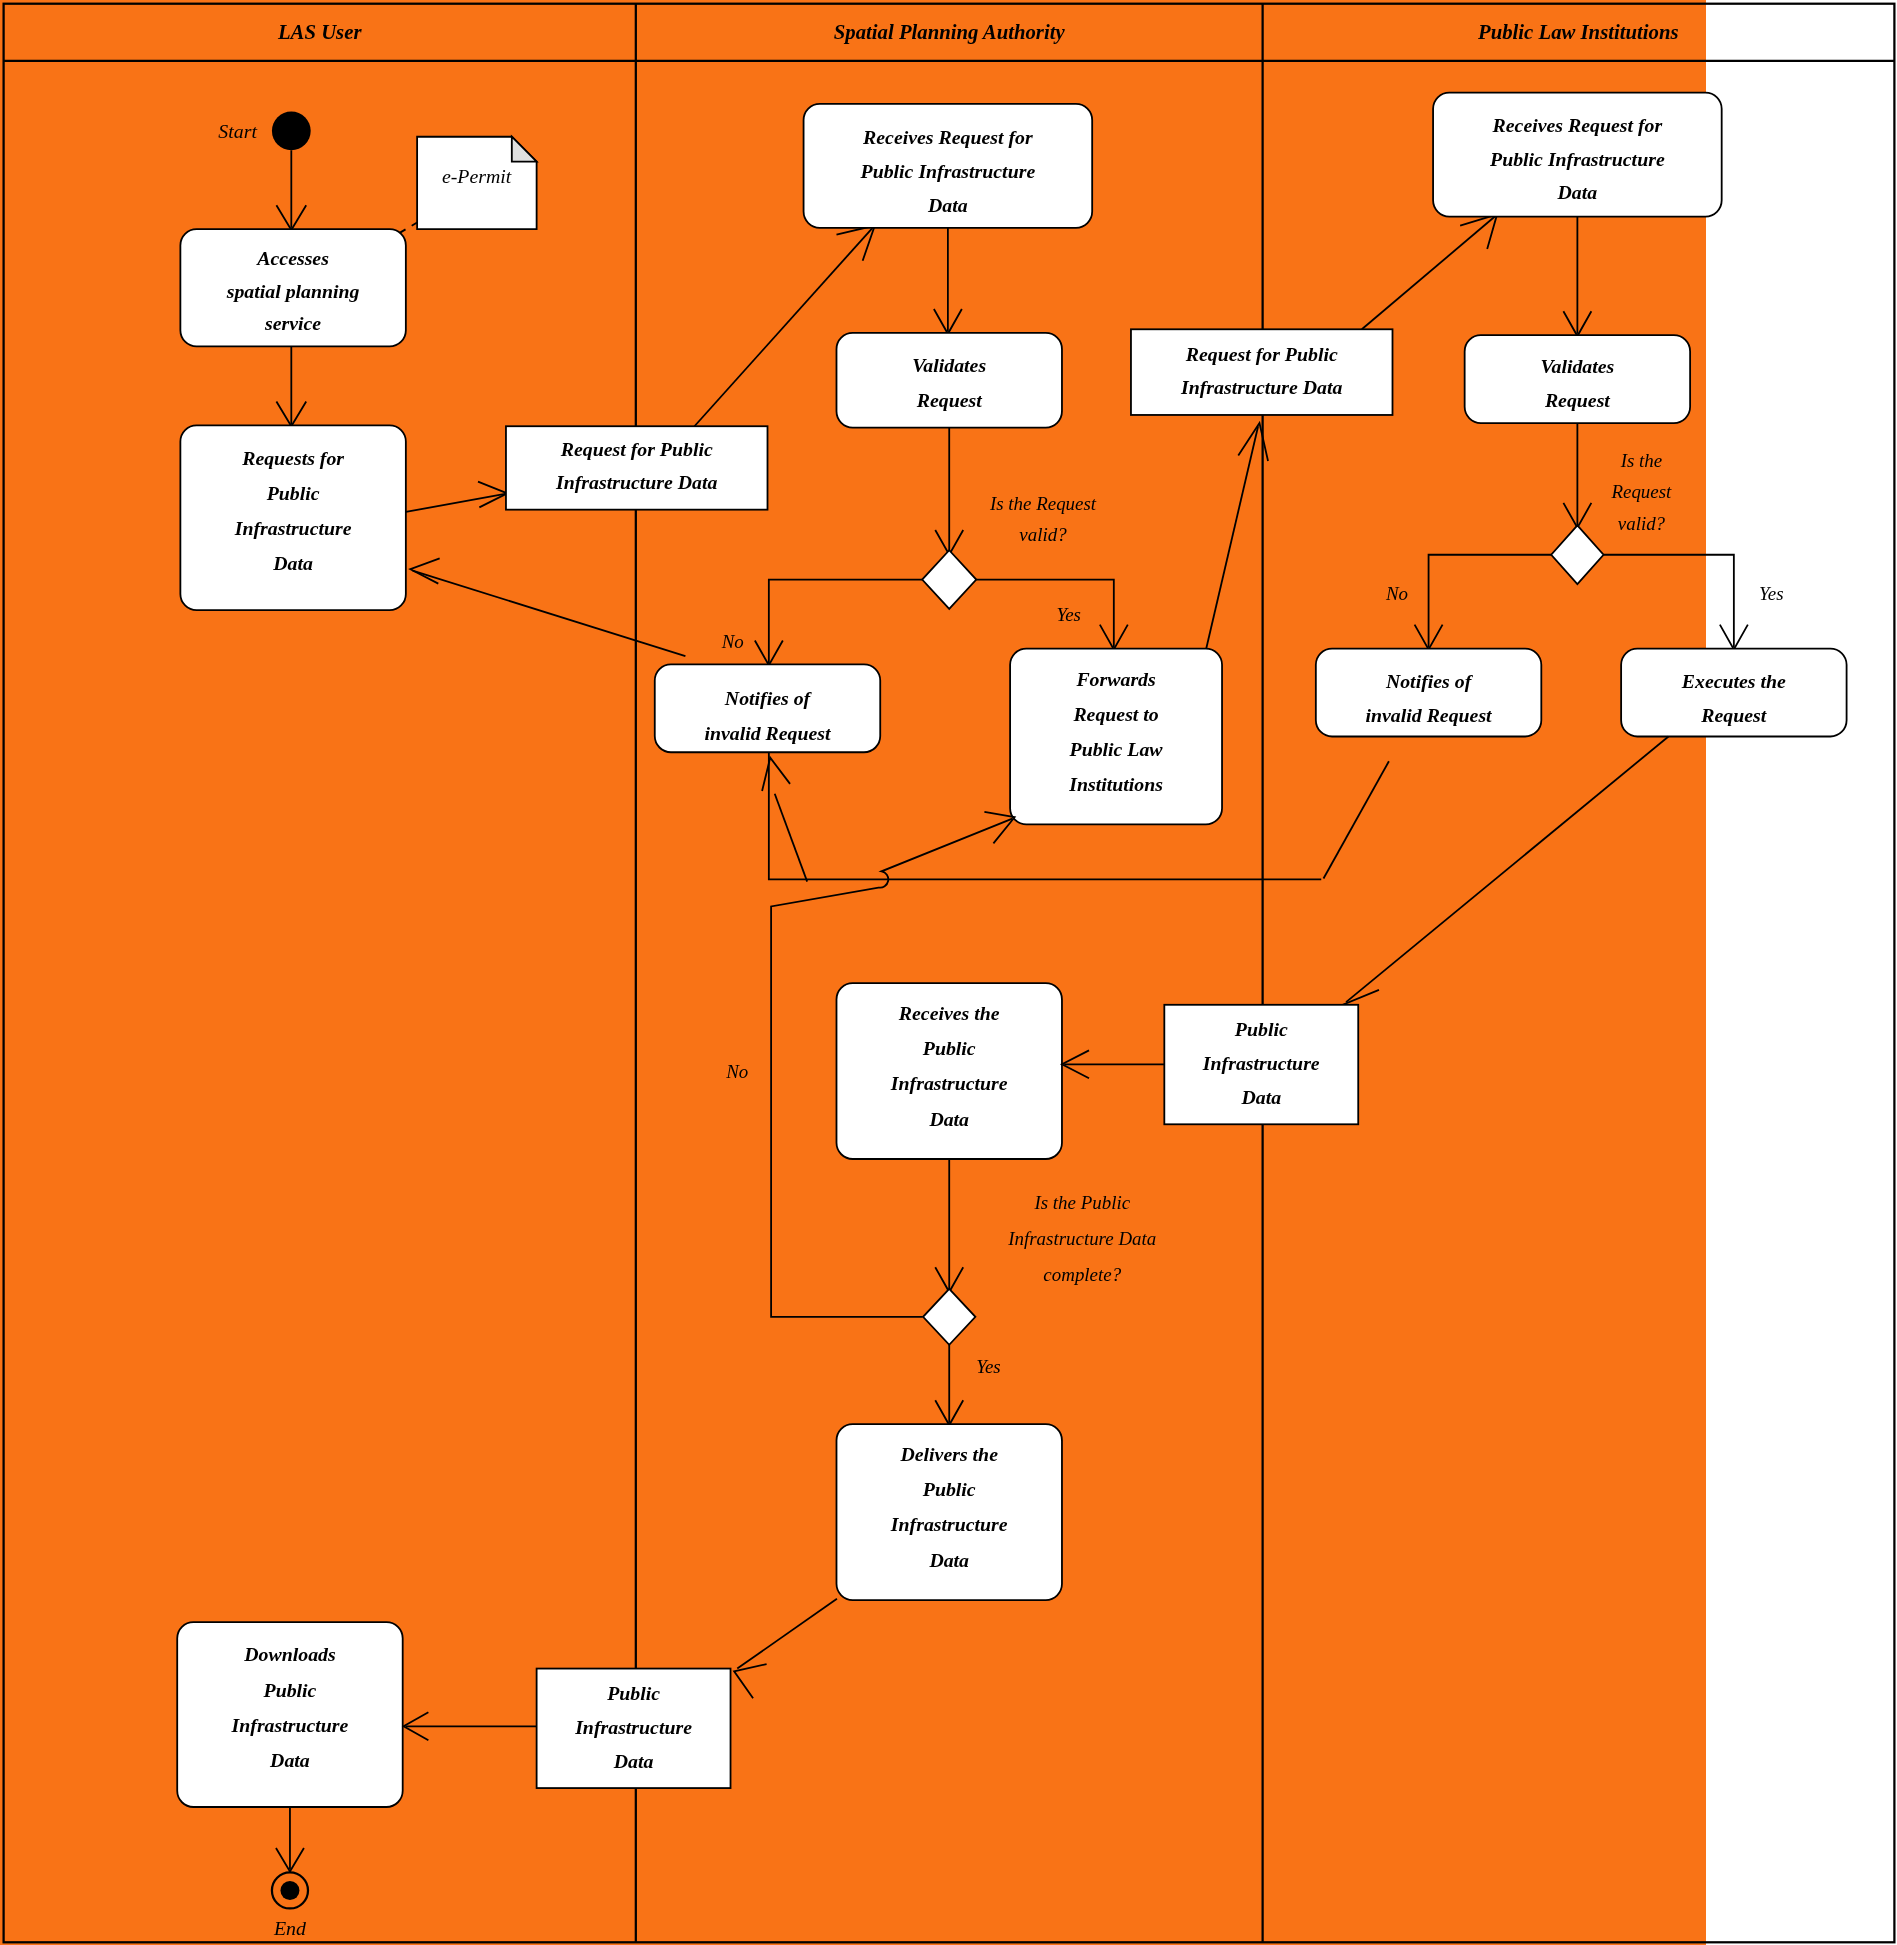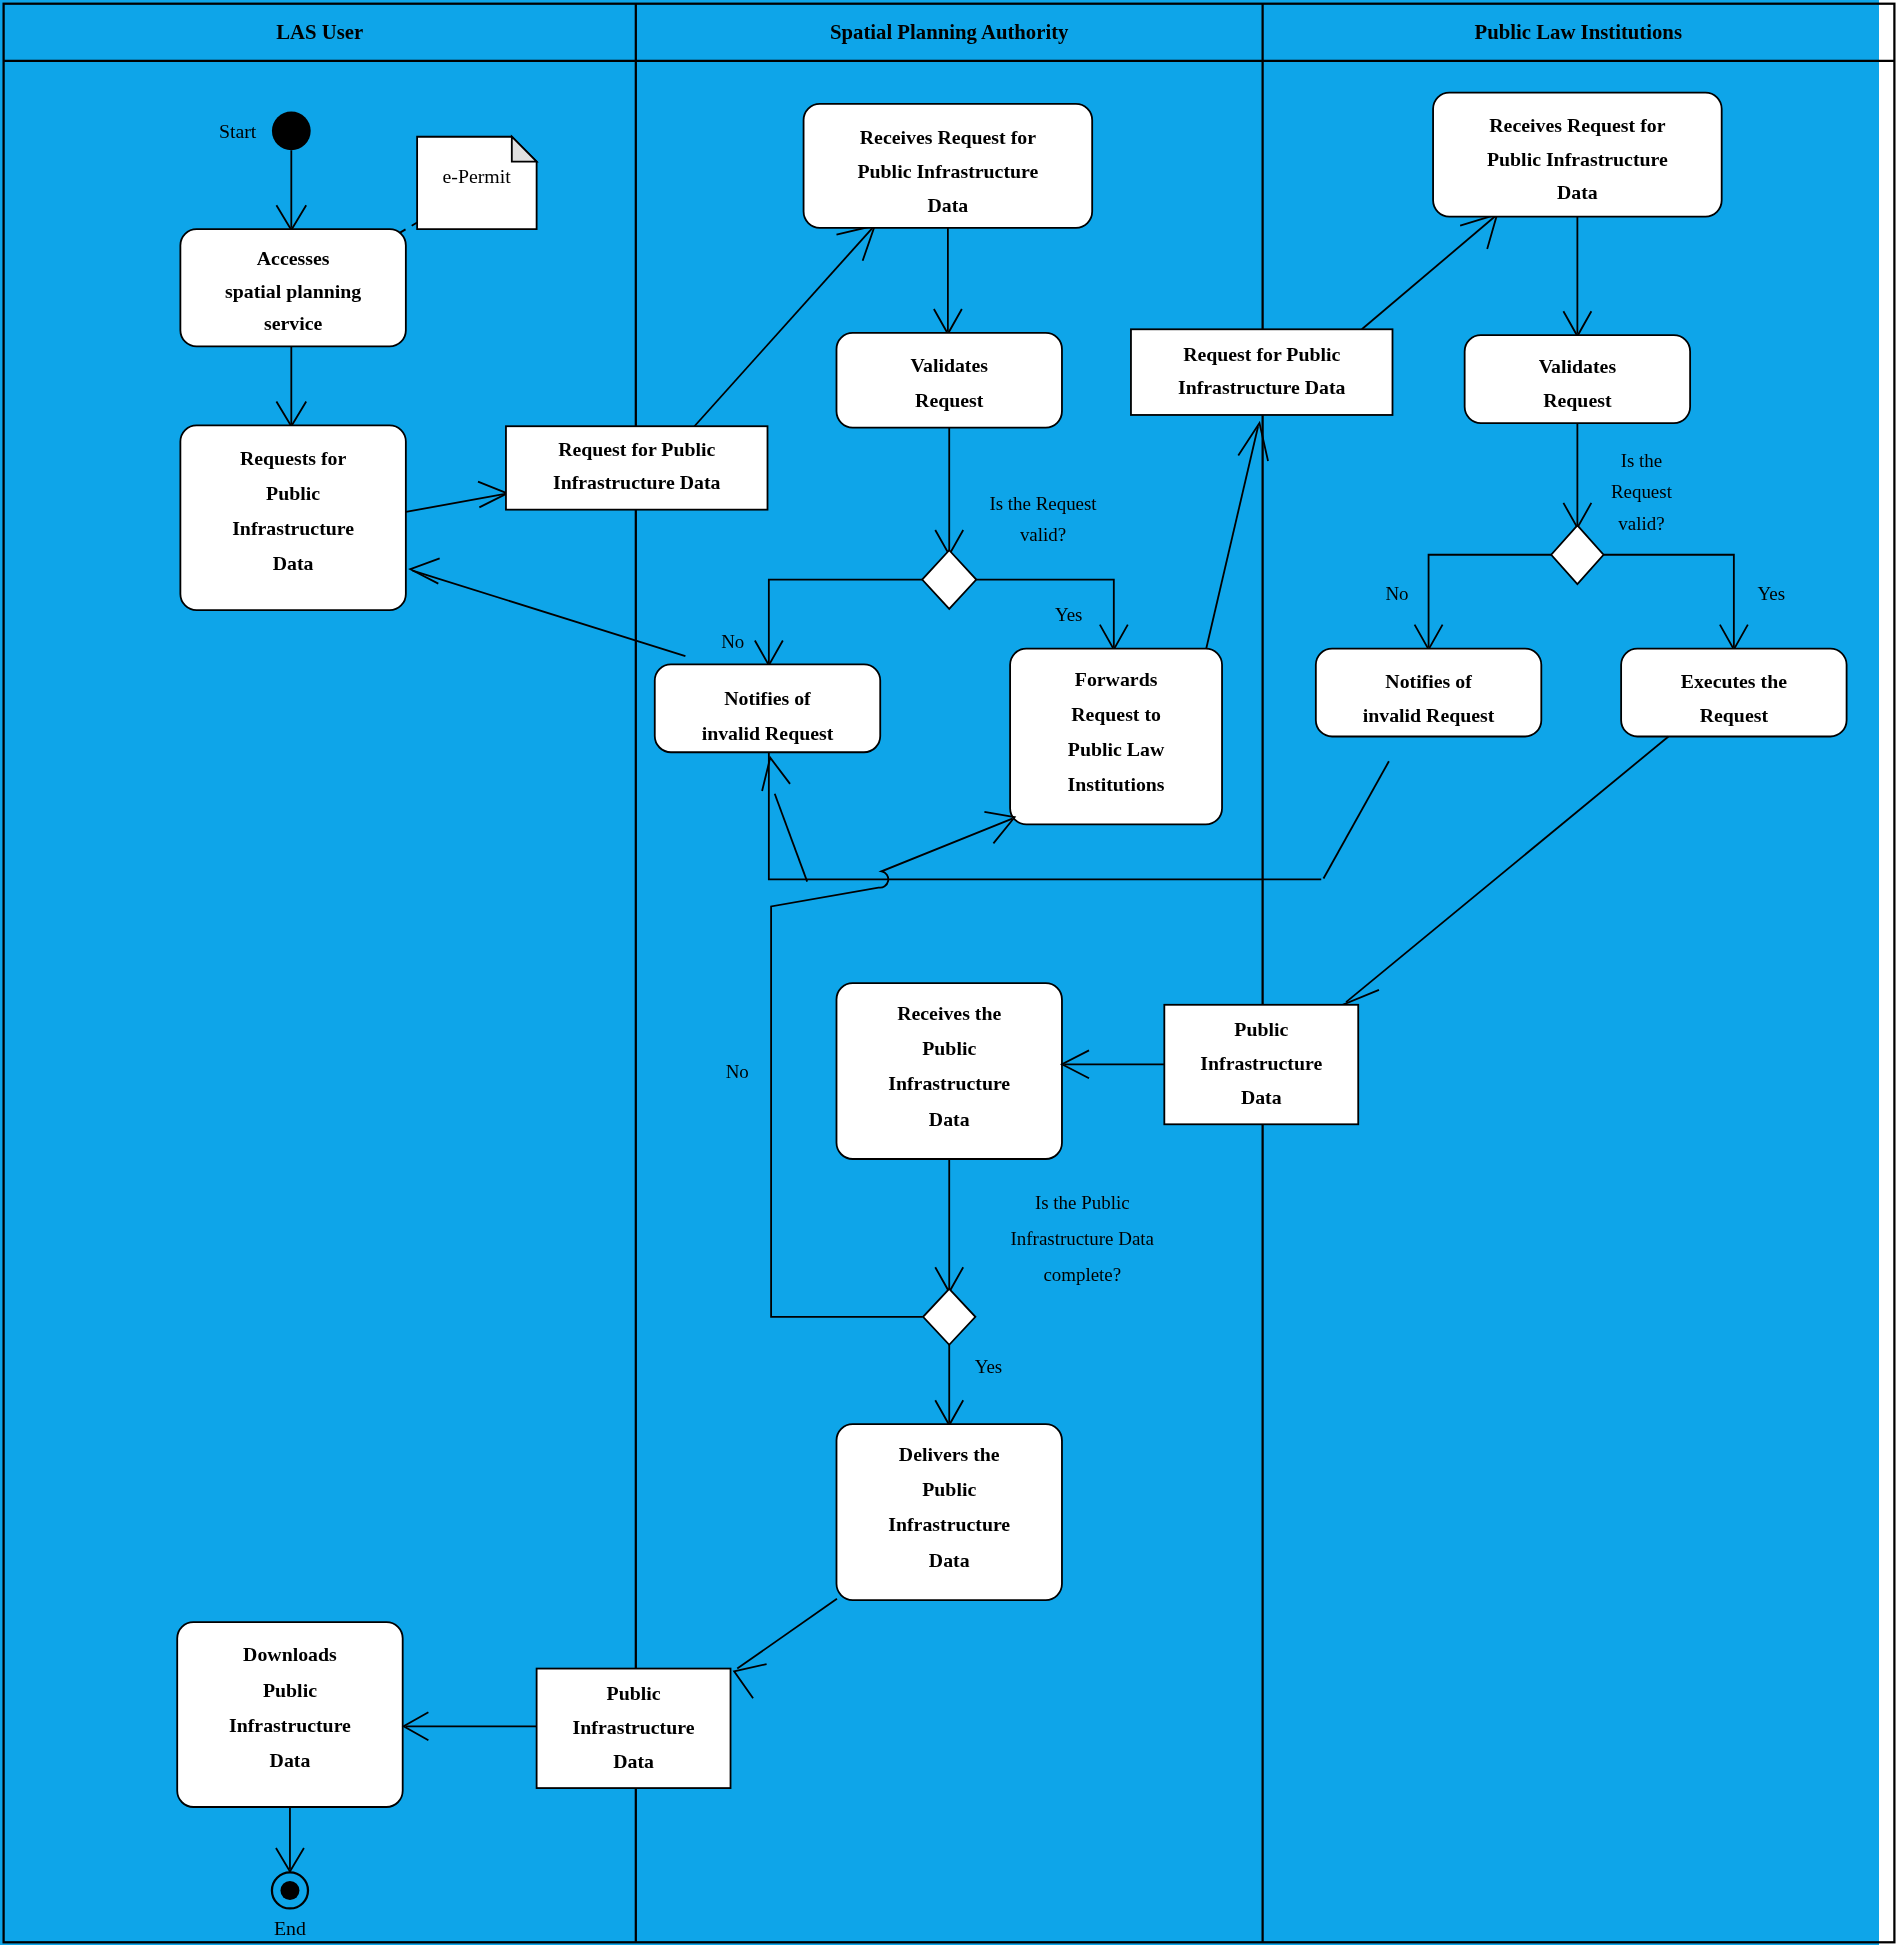--- a/index.html
+++ b/index.html
@@ -2,24 +2,25 @@
 <html style="font-size:7.2px"><head>
 <meta charset="utf-8">
 <style>
   html, body {
     margin: 0;
     padding: 0;
     background: #ffffff;
   }
   #page {
     position: relative;
-    width: 1879px;
+    width: 1706px;
     height: 1946px;
-    background: #0ea5e9;
-    font-family: "Liberation Serif", "DejaVu Serif", serif;
+    background: #f97316;
+    font-family: "Liberation Serif", "DejaVu Serif", serif;
+    font-style: italic;
   }
   svg.diagram {
     position: absolute;
     top: 0;
     left: 0;
     width: 1898px;
     height: 1946px;
   }
   .lane-title {
     font-family: "Liberation Serif", "DejaVu Serif", serif;

